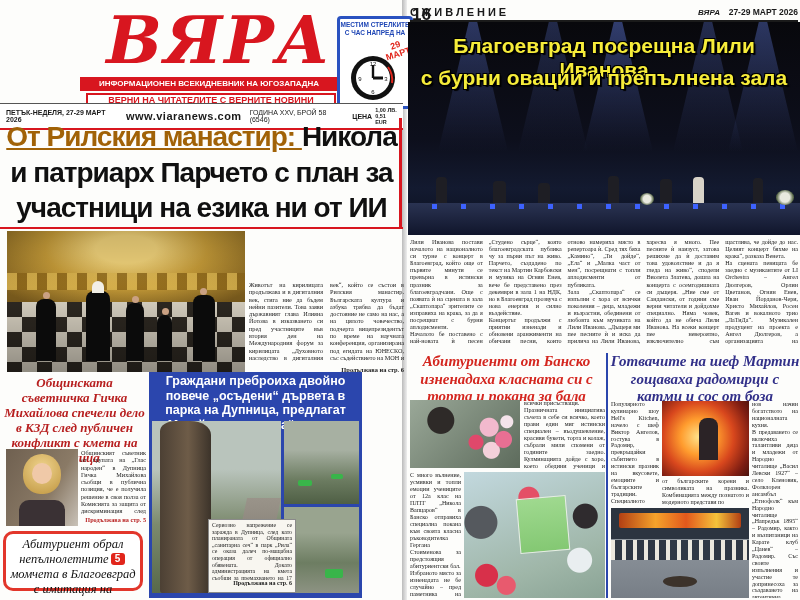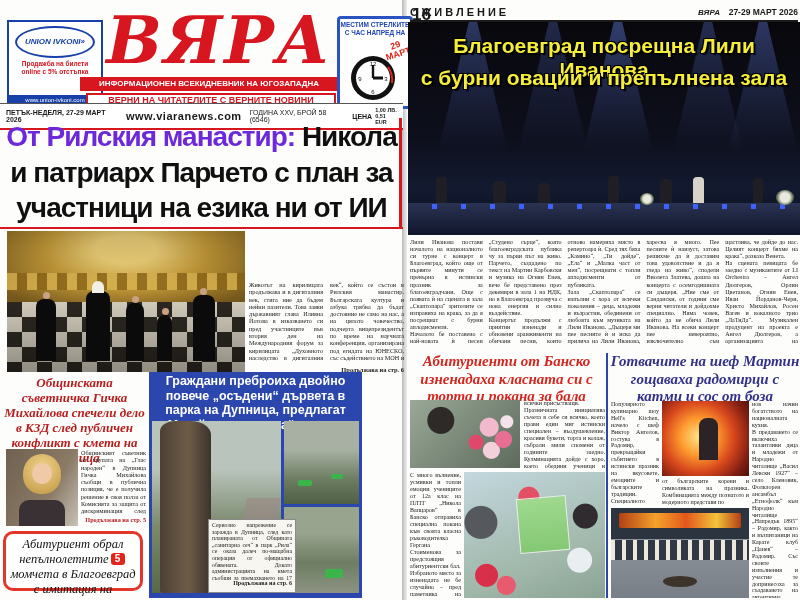--- a/index.html
+++ b/index.html
@@ -34,21 +34,21 @@
   .dl-date{font-size:7px;font-weight:bold;}
   .dl-site{font-size:11px;font-weight:800;letter-spacing:.5px;}
   .dl-issue{font-size:7px;}
   .dl-price{margin-left:auto;display:flex;align-items:center;gap:3px;}
   .dl-price-label{font-size:7px;font-weight:800;}
   .dl-price-vals{font-size:5.5px;font-weight:bold;line-height:6px;text-align:left;}
 
   
   .lead-head{left:2px;top:119px;width:399px;text-align:center;font-weight:800;font-size:28px;
              line-height:35.5px;letter-spacing:-1px;color:#101010;}
-  .lead-head .red{color:#6d28d9;}
+  .lead-head .red{color:#a16207;text-decoration:underline;}
   .red-rule{left:0;top:227px;width:403px;height:2px;background:#d8161f;}
   .red-vline{left:399px;top:118px;width:3px;height:110px;background:#d8161f;}
 
   .subhead-box{left:249px;top:231px;width:155px;height:46px;background:#e8282c;border-radius:3px;
                color:#151515;font-size:9px;font-weight:800;line-height:11px;text-align:center;
                padding:2px 2px 0;box-sizing:border-box;
                text-shadow:-1px -1px 0 #fff,1px -1px 0 #fff,-1px 1px 0 #fff,1px 1px 0 #fff;}
   .body{font-family:"Liberation Serif",serif;font-size:6.2px;line-height:7.3px;text-align:justify;
         white-space:pre-line;overflow:hidden;color:#222;}
   .lead-body{left:249px;top:281px;width:155px;height:84px;column-count:2;column-gap:7px;}
@@ -173,28 +173,20 @@
   .radomir-c3{left:752px;top:401px;width:46px;height:197px;font-size:6px;line-height:6.9px;}
 </style>
 </head>
 <body>
 
 <div class="spread">
   <div class="page-left"></div>
   <div class="page-right"></div>
   <div class="gutter"></div>
 
-  <div class="abs adbox">
-    <div class="ad-oval">
-      <span>UNION IVKONI</span><span>»</span>
-    </div>
-    <div class="ad-red">Продажба на билети</div>
-    <div class="ad-red">online с 5% отстъпка</div>
-    <div class="ad-url">www.union-ivkoni.com</div>
-  </div>
 
   <div class="abs brand">ВЯРА</div>
   <div class="abs subtitle-bar">ИНФОРМАЦИОНЕН ВСЕКИДНЕВНИК НА ЮГОЗАПАДНА БЪЛГАРИЯ</div>
   <div class="abs slogan-box">ВЕРНИ НА ЧИТАТЕЛИТЕ С ВЕРНИТЕ НОВИНИ</div>
 
   <div class="abs clockbox">
     <div class="clock-label">МЕСТИМ СТРЕЛКИТЕ С ЧАС НАПРЕД НА</div>
     <div class="clock-date">29 МАРТ</div>
     <svg class="clock-svg" width="50" height="50" viewBox="0 0 50 50">
       <circle cx="25" cy="25" r="22" fill="#111"></circle>

